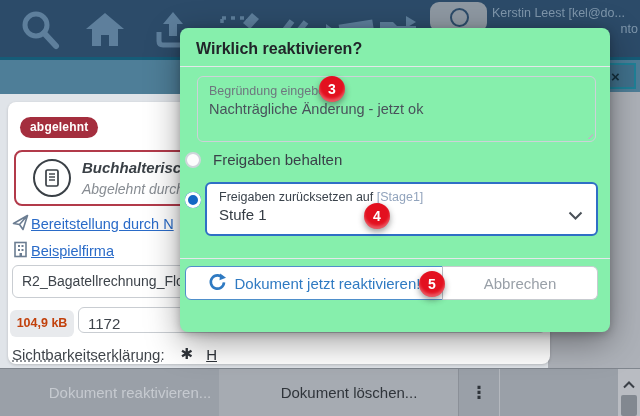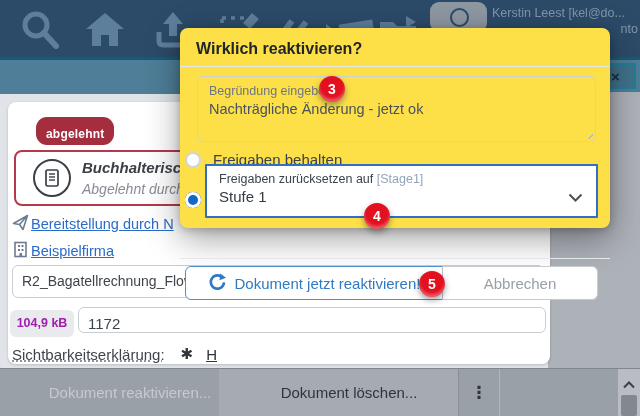--- a/index.html
+++ b/index.html
@@ -22,36 +22,36 @@
   .close-box{position:absolute;left:598px;top:3px;width:38px;height:26px;border:2px solid #1f8097;
              background:#40718c;color:#14303e;font-size:15px;font-weight:bold;line-height:24px;
              padding-left:11px;box-sizing:border-box;}
 
   
   .viewer-bg{position:absolute;left:548px;top:92px;width:92px;height:276px;background:#adb1b8;}
 
   
   .card{position:absolute;left:8px;top:102px;width:542px;height:262px;background:#ffffff;
         border-radius:8px;box-shadow:0 1px 3px rgba(0,0,0,.18);}
-  .status-badge{position:absolute;left:28px;top:15px;background:#a42e3e;color:#fff;font-weight:bold;
-        font-size:12px;padding:10px 10px 4px;border-radius:11px;letter-spacing:.2px;}
+  .status-badge{position:absolute;left:12px;top:15px;background:#a42e3e;color:#fff;font-weight:bold;
+        font-size:12px;padding:3px 10px 4px;border-radius:11px;letter-spacing:.2px;}
   .decision-box{position:absolute;left:6px;top:48px;width:530px;height:56px;border:2px solid #b23a4a;
         border-radius:8px;background:#fff;box-sizing:border-box;}
   .decision-circle{position:absolute;left:17px;top:7px;width:38px;height:38px;border:2px solid #3a4046;
         border-radius:50%;box-sizing:border-box;display:flex;align-items:center;justify-content:center;}
   .decision-title{position:absolute;left:66px;top:7px;font-style:italic;font-weight:bold;font-size:15px;color:#3a4046;}
   .decision-sub{position:absolute;left:66px;top:29px;font-style:italic;font-size:14px;color:#878c92;}
   .link-row{position:absolute;left:4px;height:18px;display:flex;align-items:center;gap:2px;}
   .link-row a{color:#2a6bc8;font-size:14.5px;text-decoration:underline;white-space:nowrap;}
   .field{position:absolute;background:#fff;border:1px solid #c9cdd2;border-radius:6px;
          font-size:14px;color:#3e444b;box-sizing:border-box;padding:0 9px;white-space:nowrap;overflow:hidden;}
   .filename{left:4px;top:163px;width:532px;height:33px;line-height:31px;}
   .numberf{left:70px;top:205px;width:468px;height:26px;line-height:31px;font-size:15px;}
   .size-pill{position:absolute;left:2px;top:208px;width:64px;height:27px;background:#e8eaed;border-radius:6px;
-         font-weight:bold;font-size:12.5px;color:#a21caf;text-align:center;line-height:27px;}
+         font-weight:bold;font-size:12.5px;color:#c2410c;text-align:center;line-height:27px;}
   .vis-row{position:absolute;left:4px;top:243px;display:flex;align-items:center;font-size:15px;color:#3f444a;}
   .vis-label{text-decoration:underline dotted #6c7178;}
   .vis-star{margin-left:16px;font-weight:bold;font-size:15px;color:#2f343a;}
   .vis-link{margin-left:13px;color:#2f343a;text-decoration:underline;}
 
   
   .uid-group{position:absolute;left:556px;top:306px;height:33px;display:flex;}
   .uid-group button{width:37px;height:33px;background:#b1b5bb;border:1px solid #8d939b;
          color:#5a6068;font-size:13px;font-family:inherit;padding:0;}
   .uid-group button:first-child{border-radius:6px 0 0 6px;}
@@ -62,39 +62,39 @@
          border-top:1px solid #80868e;box-sizing:border-box;}
   .bb-seg{position:absolute;top:0;height:47px;line-height:47px;text-align:center;font-size:15px;padding-left:21px;}
   .seg1{left:0;width:218px;color:#c6cad0;border-right:1px solid #b4b8be;}
   .seg2{left:219px;width:218px;color:#2f343a;background:#a6abb2;border-right:1px solid #8b9098;}
   .seg3{left:438px;width:40px;color:#2f343a;font-weight:bold;font-size:17px;border-right:1px solid #b4b8be;}
   .scrollbar{position:absolute;left:618px;top:0;width:22px;height:47px;background:#b9bcc2;}
   .sb-up{position:absolute;left:5px;top:6px;}
   .sb-thumb{position:absolute;left:3px;top:26px;width:16px;height:21px;background:#828890;border-radius:2px;}
 
   
-  .modal{position:absolute;left:180px;top:28px;width:430px;height:200px;background:#fde047;border-radius:8px;
+  .modal{position:absolute;left:180px;top:28px;width:430px;height:304px;background:#86efac;border-radius:8px;
          box-shadow:0 10px 34px rgba(0,0,0,.38),0 2px 8px rgba(0,0,0,.22);}
   .modal-title{position:absolute;left:16px;top:12px;font-size:16px;font-weight:bold;color:#212529;}
   .m-divider{position:absolute;left:0;top:38px;width:430px;border-top:1px solid #e4e7ea;}
   .reason-box{position:absolute;left:17px;top:48px;width:399px;height:66px;border:1px solid #cdd2d8;
          border-radius:6px;box-sizing:border-box;padding:7px 11px;}
   .reason-box::after{content:"";position:absolute;right:2px;bottom:2px;width:9px;height:9px;
          background:repeating-linear-gradient(135deg,#b7bbc0 0 1.5px,transparent 1.5px 4.5px);
          clip-path:polygon(100% 0,100% 100%,0 100%);}
   .reason-label{font-size:12.5px;color:#6e767e;}
   .reason-value{font-size:14.5px;color:#49525b;margin-top:3px;}
   .radio{width:16px;height:16px;border-radius:50%;display:inline-block;box-sizing:border-box;
          border:2px solid #cfd5db;background:#fdfdfd;flex:none;}
   .radio.selected{border:none;background:#1368c4;box-shadow:inset 0 0 0 3px #fff,inset 0 0 0 8px #1368c4;}
   .radio-row{position:absolute;left:5px;top:123px;display:flex;align-items:center;gap:12px;
          font-size:15px;color:#3a4149;}
   .reset-radio{position:absolute;left:5px;top:164px;}
-  .reset-select{position:absolute;left:25px;top:136px;width:393px;height:54px;border:2px solid #2f6fc5;
-         border-radius:1px;box-sizing:border-box;padding:6px 12px;background:#fff;}
+  .reset-select{position:absolute;left:25px;top:154px;width:393px;height:54px;border:2px solid #2f6fc5;
+         border-radius:6px;box-sizing:border-box;padding:6px 12px;background:#fff;}
   .rs-label{font-size:12.5px;color:#3a424b;}
   .rs-stage{color:#92a4bd;}
   .rs-value{font-size:15px;color:#343b43;margin-top:2px;}
   .chev{position:absolute;right:13px;top:22px;}
   .m-divider2{position:absolute;left:0;top:230px;width:430px;border-top:1px solid #e4e7ea;}
   .btn-row{position:absolute;left:5px;top:238px;width:413px;height:34px;display:flex;}
   .btn-row button{height:34px;background:#fff;font-family:inherit;font-size:15px;cursor:pointer;}
   .confirm{flex:0 0 258px;border:1px solid #4f8fcb;border-radius:6px 0 0 6px;color:#2f7ac2;
          display:flex;align-items:center;justify-content:center;gap:9px;}
   .cancel{flex:1;border:1px solid #c7cbd0;border-left:1px solid #b9bec4;border-radius:0 6px 6px 0;

